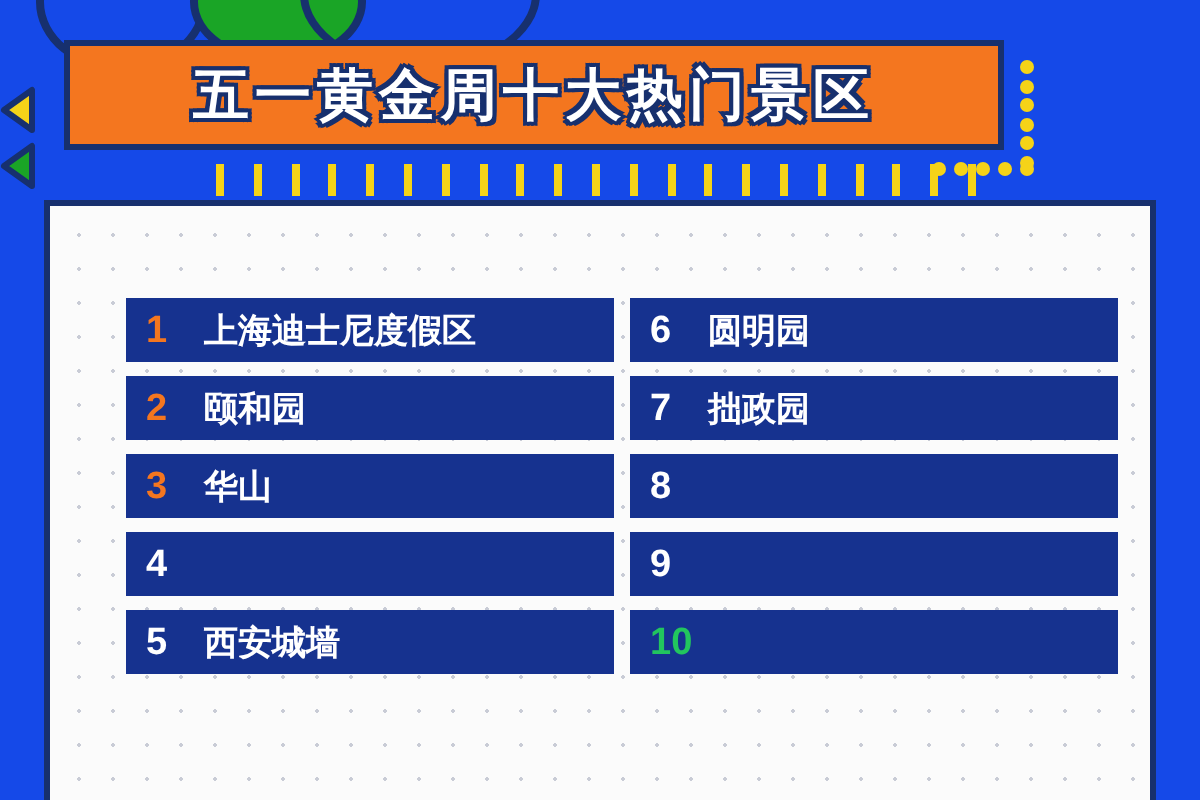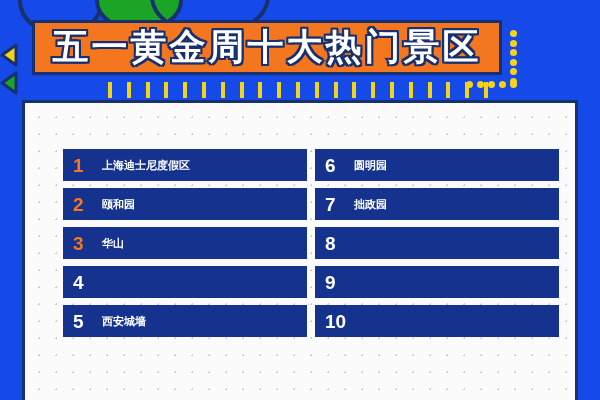--- a/index.html
+++ b/index.html
@@ -22,21 +22,21 @@
   .chev-y{left:-4px;top:42px;}
   .chev-g{left:-4px;top:70px;}
 
   
   #banner{
     position:absolute;left:32px;top:20px;width:470px;height:55px;
     background:#f4761f;border:3px solid #17306e;box-sizing:border-box;
     display:flex;align-items:center;justify-content:center;
   }
   #banner-title{
-    font-size:36px;font-weight:bold;color:#ffffff;letter-spacing:3px;
+    font-size:28px;font-weight:bold;color:#ffffff;letter-spacing:3px;
     white-space:nowrap;
     -webkit-text-stroke:3px #17306e;
     paint-order:stroke fill;
     text-shadow:
       2px 0 0 #17306e,-2px 0 0 #17306e,0 2px 0 #17306e,0 -2px 0 #17306e,
       2px 2px 0 #17306e,-2px 2px 0 #17306e,2px -2px 0 #17306e,-2px -2px 0 #17306e;
   }
   
   .bdot{position:absolute;width:7px;height:7px;border-radius:50%;background:#f5d318;}
 
@@ -60,21 +60,21 @@
   .row{
     height:32px;background:#16328f;display:flex;align-items:center;
     padding-left:10px;box-sizing:border-box;
   }
   .rank{
     font-size:19px;font-weight:bold;color:#ffffff;
     min-width:24px;text-align:left;line-height:1;
   }
   .rank.hot{color:#f4761f;}
   .rank.wide{min-width:30px;}
-  .place{font-size:11px;font-weight:bold;color:#ffffff;margin-left:5px;line-height:1;white-space:nowrap;}
+  .place{font-size:17px;font-weight:bold;color:#ffffff;margin-left:5px;line-height:1;white-space:nowrap;}
 </style>
 </head>
 <body>
 
 <div id="poster">
 
   <div class="circ circ-ring"></div>
   <div class="circ circ-green"></div>
   <div class="circ circ-ring2"></div>
 
@@ -164,19 +164,19 @@
             <span class="rank" style="color: rgb(255, 255, 255);">7</span>
             <span class="place">拙政园</span>
           </div>
           <div class="row">
             <span class="rank" style="color: rgb(255, 255, 255);">8</span>
           </div>
           <div class="row">
             <span class="rank" style="color: rgb(255, 255, 255);">9</span>
           </div>
           <div class="row">
-            <span class="rank wide" style="color: #ffffff;">10</span>
+            <span class="rank wide" style="color: #22c55e;">10</span>
           </div>
         </div>
     </div>
 
   </div>
 </div>
 
 </body></html>

